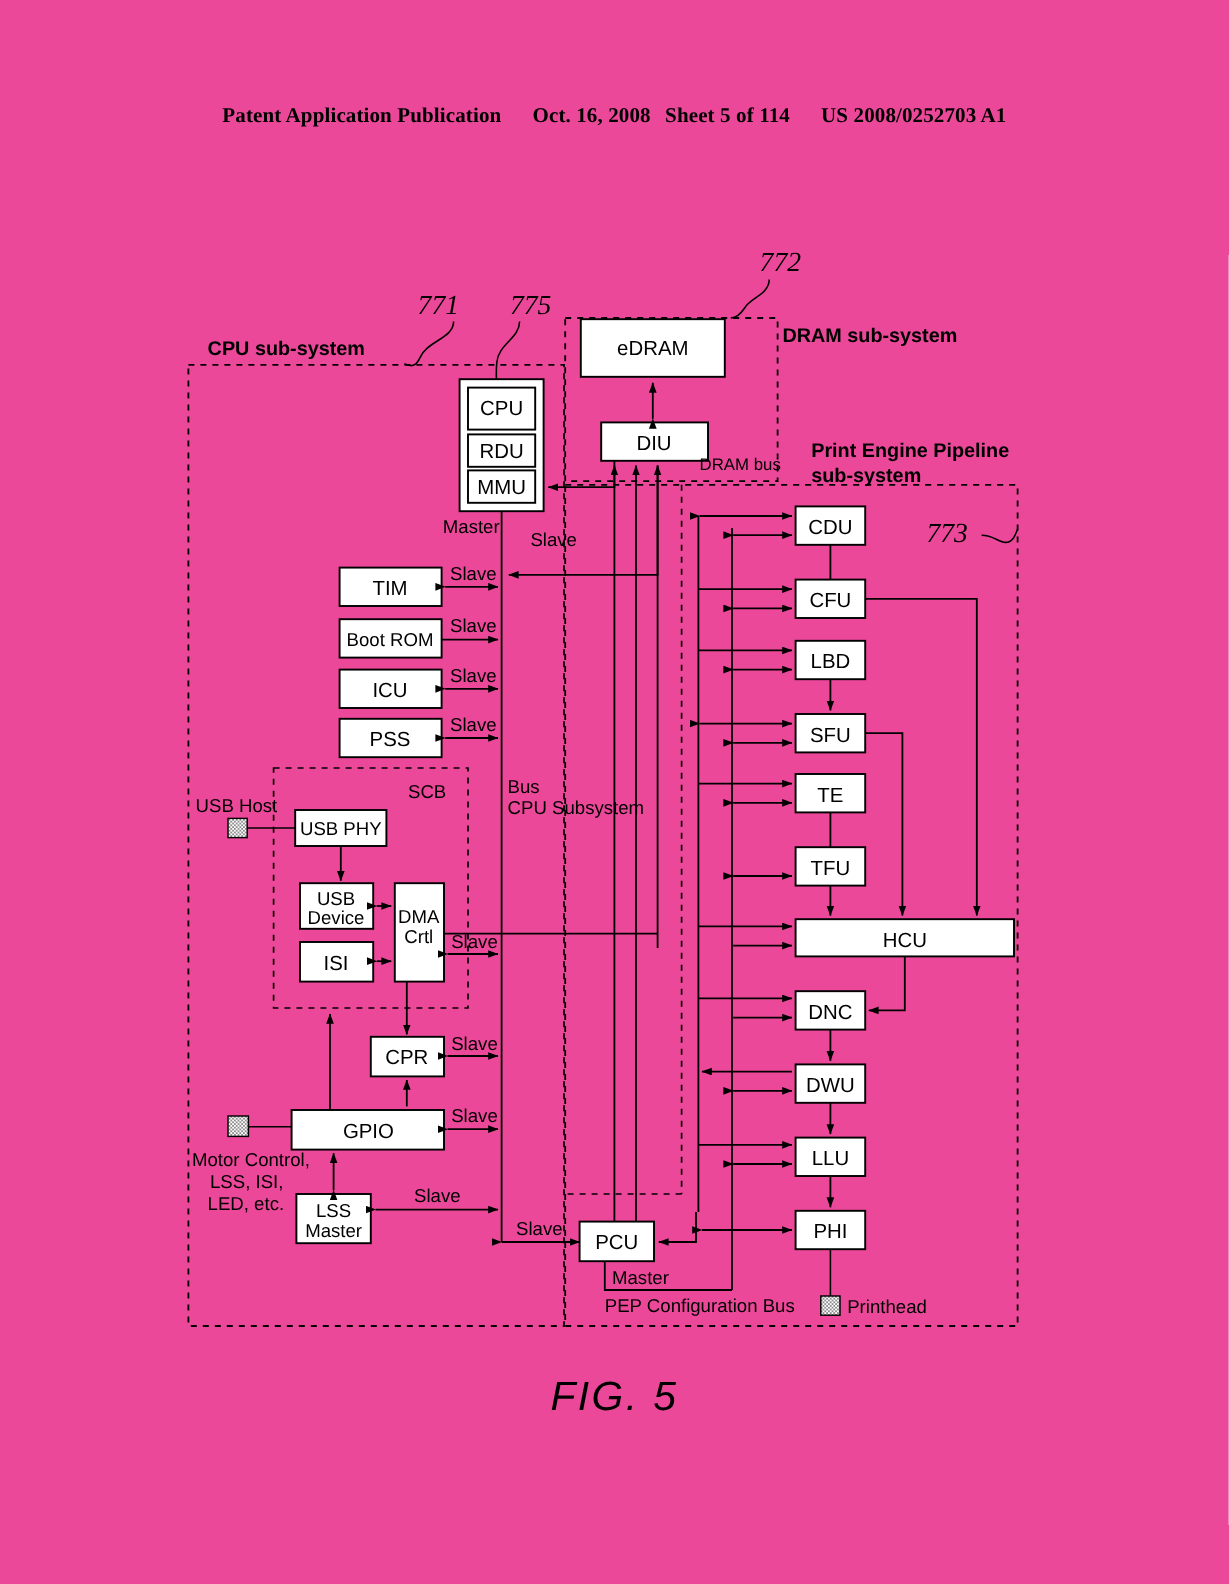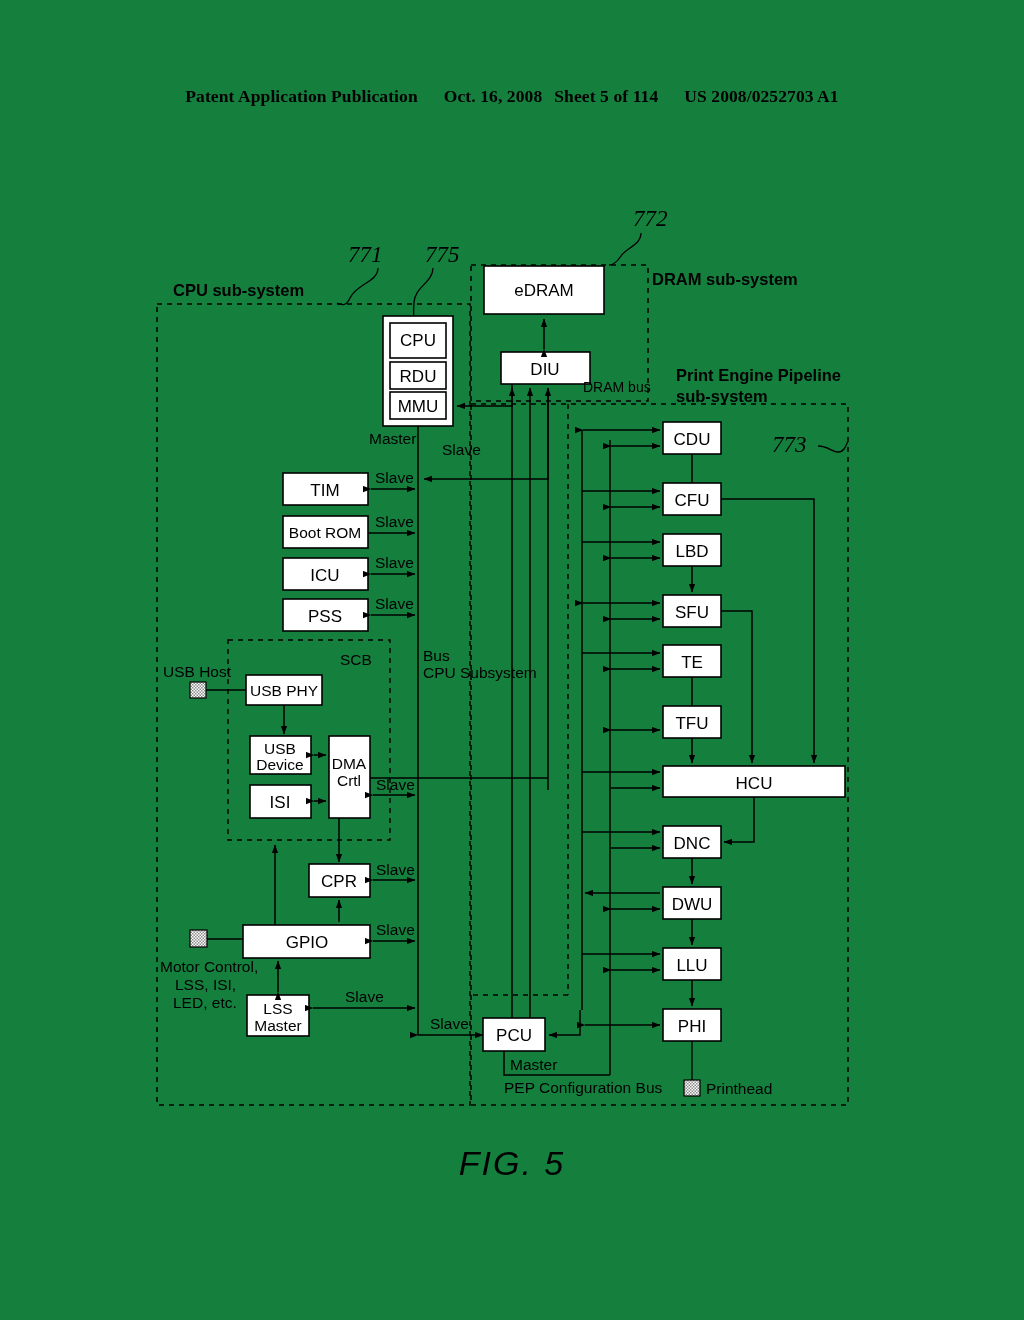--- a/index.html
+++ b/index.html
@@ -1,17 +1,17 @@
 <!DOCTYPE html>
 <html><head>
 <meta charset="utf-8">
 <style>
   html,body{margin:0;padding:0;background:#ffffff;}
   body{width:1024px;height:1320px;font-family:"Liberation Sans",sans-serif;color:#000;}
-  #page{position:relative;width:1024px;height:1320px;overflow:hidden;background:#15803d;}
+  #page{position:relative;width:1024px;height:1320px;overflow:hidden;background:#ec4899;}
   .hdr{position:absolute;top:86px;left:0;width:1024px;text-align:center;
        font-family:"Liberation Serif",serif;font-weight:bold;font-size:17.5px;
        letter-spacing:.1px;white-space:pre;}
   .hdr span{display:inline-block;}
   .gap1{width:26px;} .gap2{width:12px;} .gap3{width:26px;}
   svg{position:absolute;top:0;left:0;}
   text{font-family:"Liberation Sans",sans-serif;fill:#000;}
   .lbl{font-size:15.5px;}
   .lblsm{font-size:14px;}
   .boxlbl{font-size:17px;}

